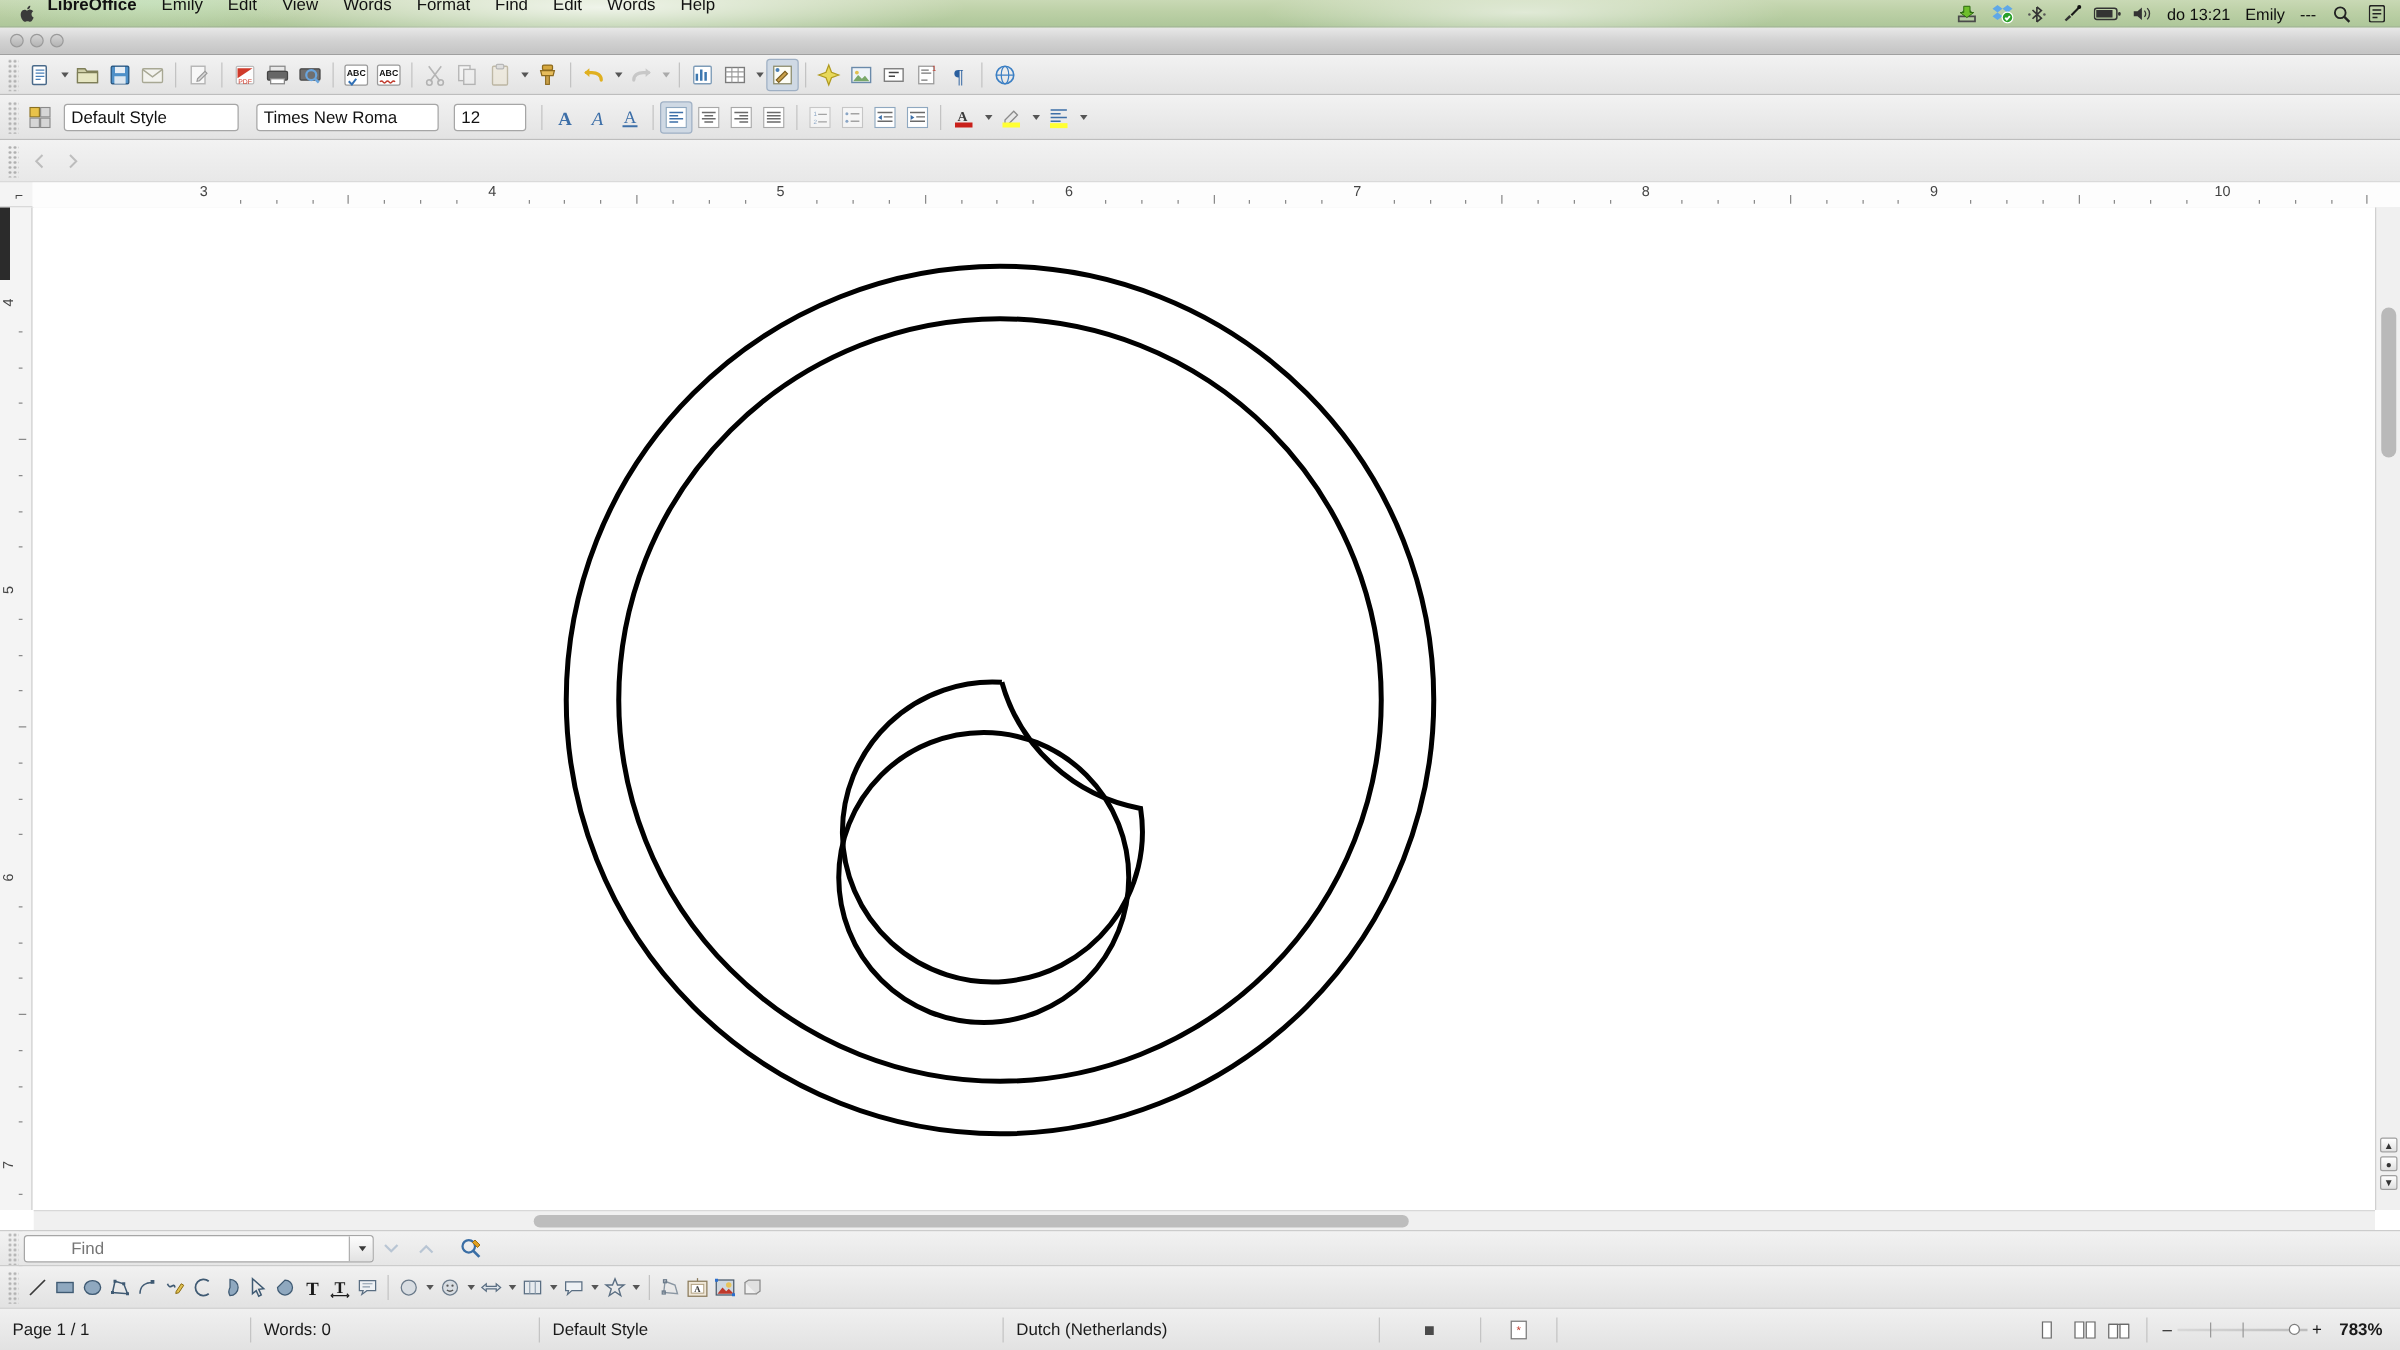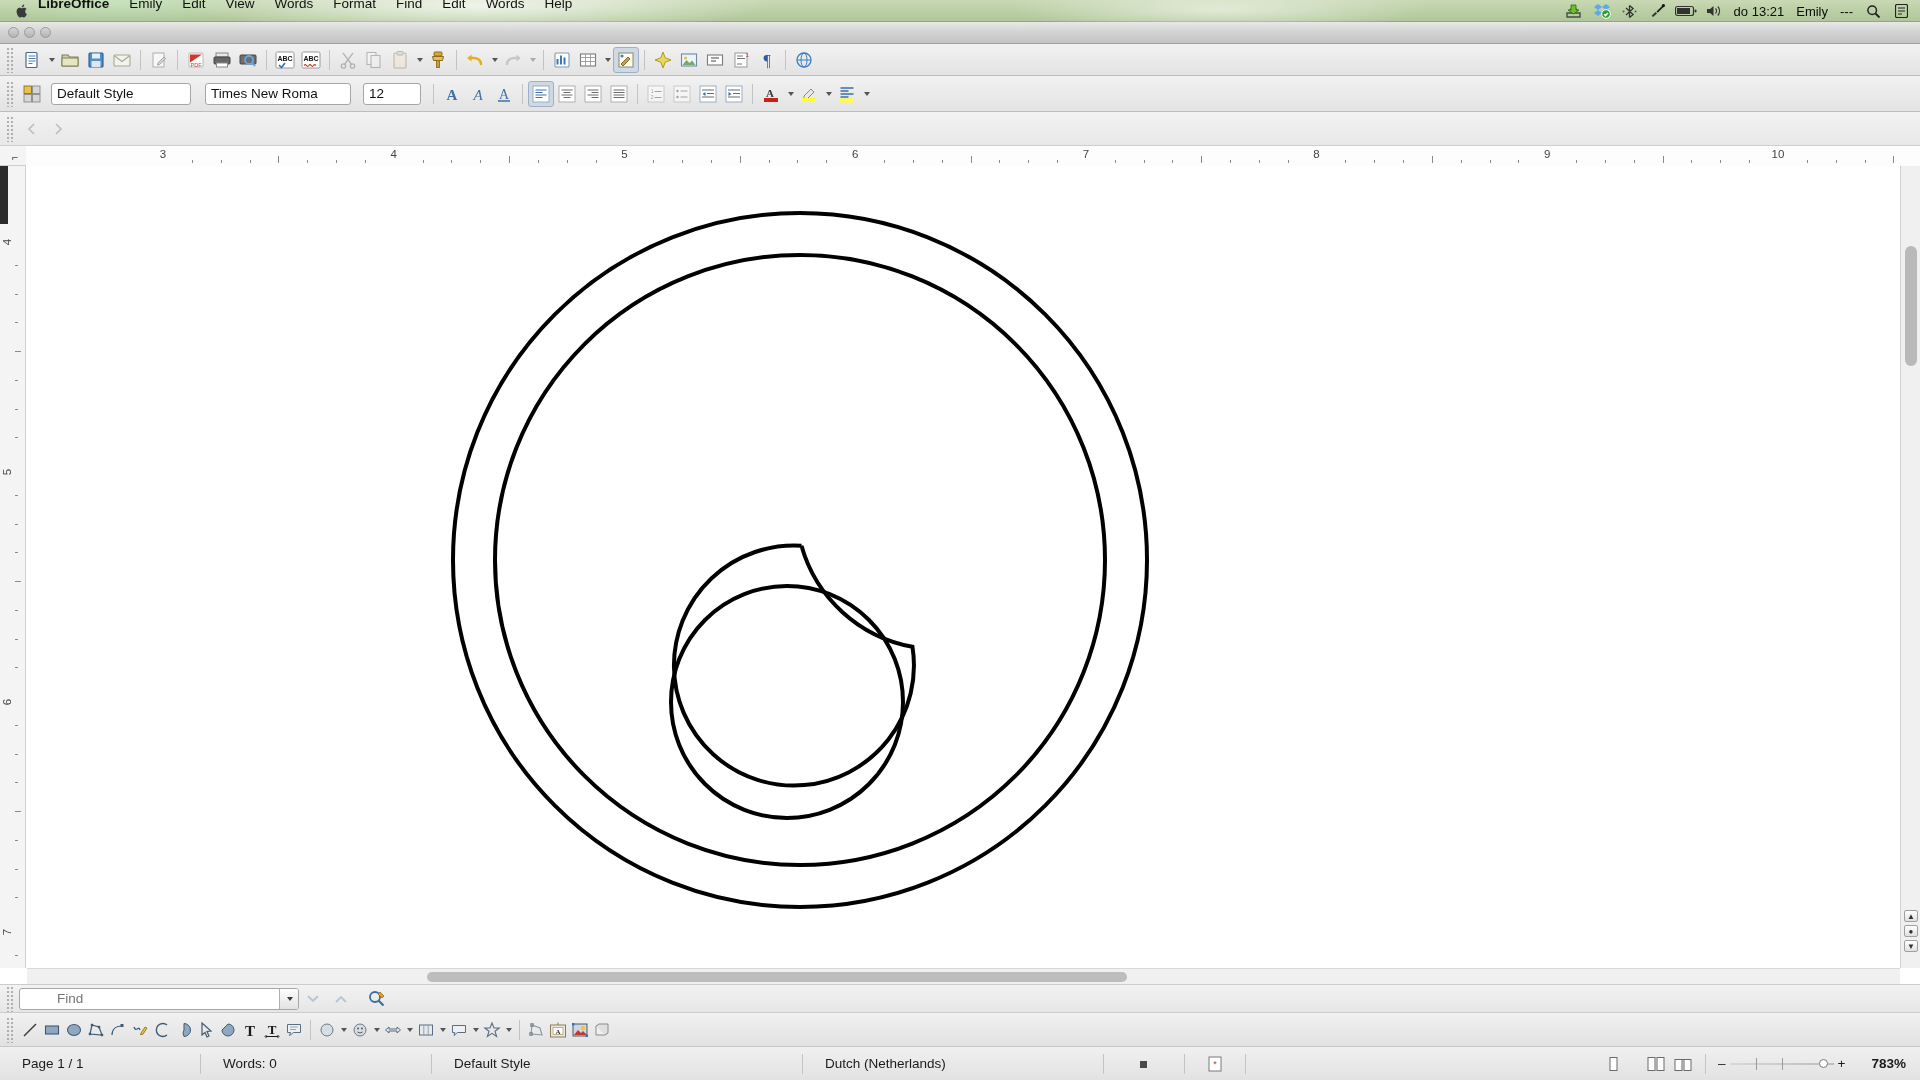--- a/index.html
+++ b/index.html
@@ -135,21 +135,21 @@
   #drawbar { position:absolute; left:0; bottom:34px; width:1920px; height:34px;
       background:linear-gradient(180deg,#f1f1f1,#e2e2e2); border-top:1px solid #cccccc;
       display:flex; align-items:center; }
   #drawbar .dbtn { width:22px; height:26px; display:flex; align-items:center; justify-content:center; }
   #drawbar .dcar { width:11px; height:26px; display:flex; align-items:center; justify-content:center;}
 
   
   #statusbar { position:absolute; left:0; bottom:0; width:1920px; height:34px;
       background:linear-gradient(180deg,#f0f0f0,#e2e2e2); border-top:1px solid #c8c8c8;
       display:flex; align-items:center; font-size:13.5px; color:#1a1a1a;}
-  #statusbar .cell { padding:0 22px; height:22px; display:flex; align-items:center; white-space:nowrap;}
+  #statusbar .cell { padding:0 10px; height:22px; display:flex; align-items:center; white-space:nowrap;}
   #statusbar .div { width:1px; height:20px; background:#c4c4c4; }
   .zslider { position:relative; width:104px; height:20px; display:flex; align-items:center;}
   .zslider .line { position:absolute; left:0; right:0; top:9px; height:2px;
       background:linear-gradient(90deg,#d8d8d8,#bdbdbd); }
   .zslider .notch { position:absolute; top:4px; width:1px; height:12px; background:#9a9a9a;}
   .zslider .knob { position:absolute; right:6px; top:5px; width:9px; height:9px;
       border:1.5px solid #7d7d7d; border-radius:50%; background:#fff;}
 </style>
 </head>
 <body>

